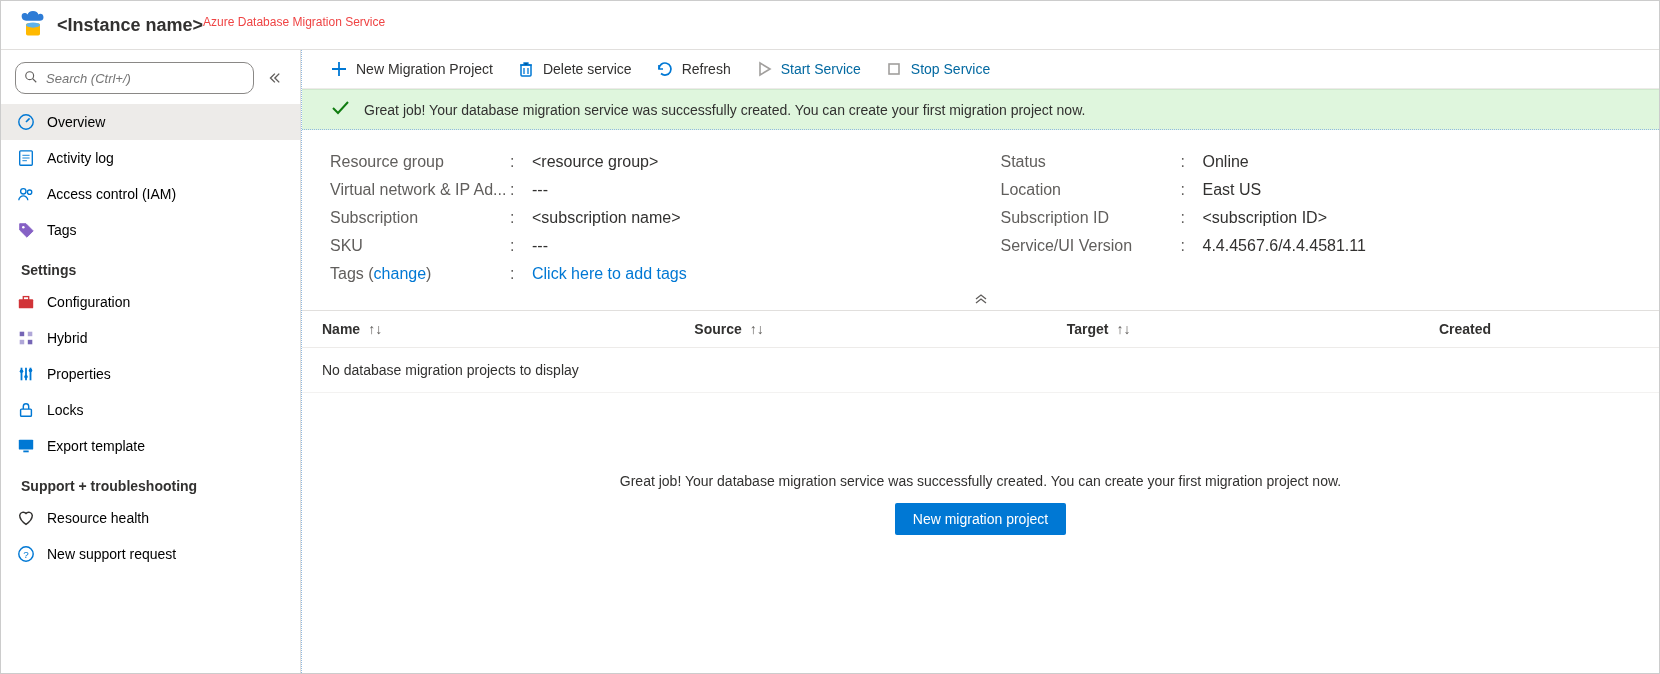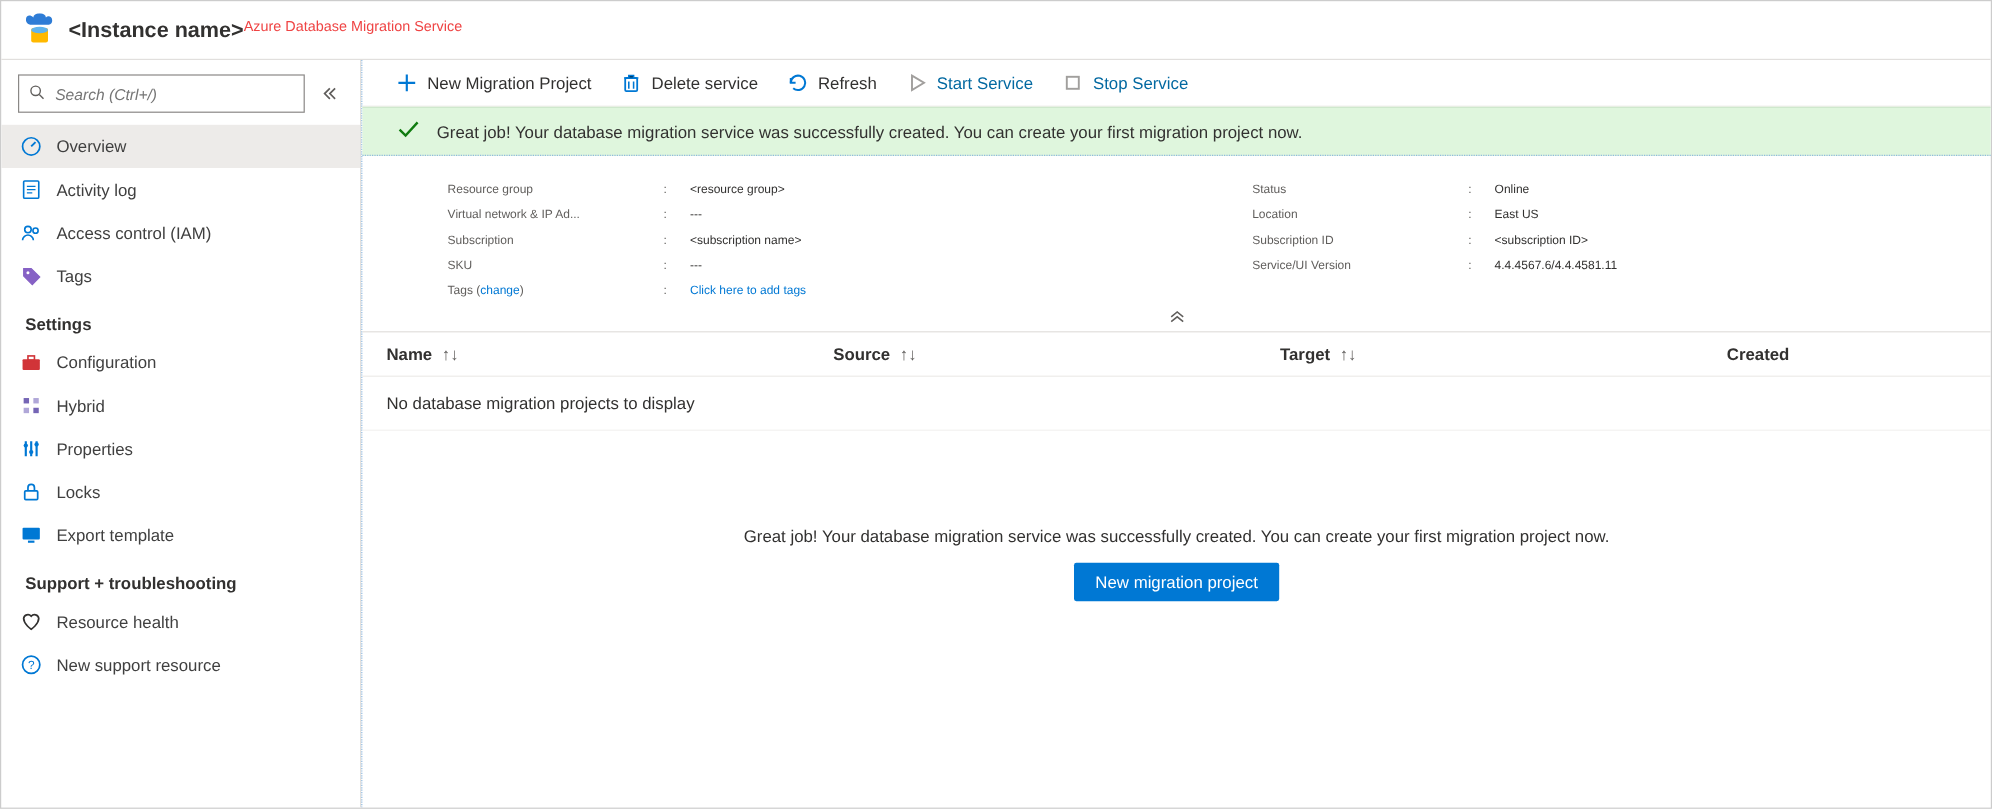--- a/index.html
+++ b/index.html
@@ -33,21 +33,21 @@
   }
   .search-row {
     display: flex; align-items: center;
     padding: 4px 14px 10px 14px;
     gap: 8px;
   }
   .search-box {
     flex: 1;
     display: flex; align-items: center;
     border: 1px solid #8a8886;
-    border-radius: 0;
+    border-radius: 10px;
     height: 32px;
     padding: 0 8px;
     color: #605e5c;
     gap: 8px;
   }
   .search-box input {
     border: none; outline: none;
     flex: 1; font-size: 13px;
     font-style: italic; color: #605e5c;
     background: transparent;
@@ -58,21 +58,21 @@
     color: #605e5c; cursor: pointer;
   }
   .nav-item {
     display: flex; align-items: center;
     gap: 12px;
     padding: 9px 16px;
     cursor: pointer;
   }
   .nav-item.active { background: #edebe9; }
   .nav-icon { width: 18px; height: 18px; display:flex; align-items:center; justify-content:center; flex-shrink:0; }
-  .nav-label { font-size: 14px; color: #404040; }
+  .nav-label { font-size: 14px; color: #000000; }
   .nav-section {
     padding: 14px 16px 6px 20px;
     font-size: 14px; font-weight: 600;
     color: #323130;
   }
   .main {
     flex: 1; display: flex; flex-direction: column;
     min-width: 0;
     border-left: 1px dotted #8fb9e0;
   }
@@ -99,23 +99,22 @@
     color: #323130;
   }
   .props {
     display: flex;
     padding: 18px 28px 4px 28px;
     gap: 40px;
   }
   .props-col { flex:1; }
   .prop-row {
     display: flex; align-items: flex-end;
-    font-size: 10px; color: #605e5c;
+    font-size: 16px; color: #605e5c;
     padding: 5px 0;
-    margin-left: 43px;
   }
   .prop-label { width: 180px; flex-shrink:0; }
   .prop-sep { width: 22px; flex-shrink:0; color:#605e5c; }
   .prop-val { color: #323130; }
   .link { color: #0078d4; cursor: pointer; }
   .collapse-chevrons {
     text-align: center; color: #605e5c;
     font-size: 11px; padding: 2px 0 4px 0;
   }
   .table-wrap { border-top: 1px solid #e1dfdd; }
@@ -289,21 +288,21 @@
         </span>
         <span class="nav-label">Resource health</span>
       </div>
       <div class="nav-item">
         <span class="nav-icon">
           <svg width="18" height="18" viewBox="0 0 20 20">
               <circle cx="10" cy="10" r="8" fill="none" stroke="#0078d4" stroke-width="1.6"></circle>
               <text x="10" y="14" text-anchor="middle" font-size="11" fill="#0078d4">?</text>
             </svg>
         </span>
-        <span class="nav-label">New support resource</span>
+        <span class="nav-label">New support request</span>
       </div>
     </div>
 
     <div class="main">
 
       <div class="toolbar">
         <div class="tb-btn">
           <span class="tb-glyph">
             <svg width="18" height="18" viewBox="0 0 18 18">
                 <path d="M9 2v14M2 9h14" stroke="#0078d4" stroke-width="1.8"></path>

